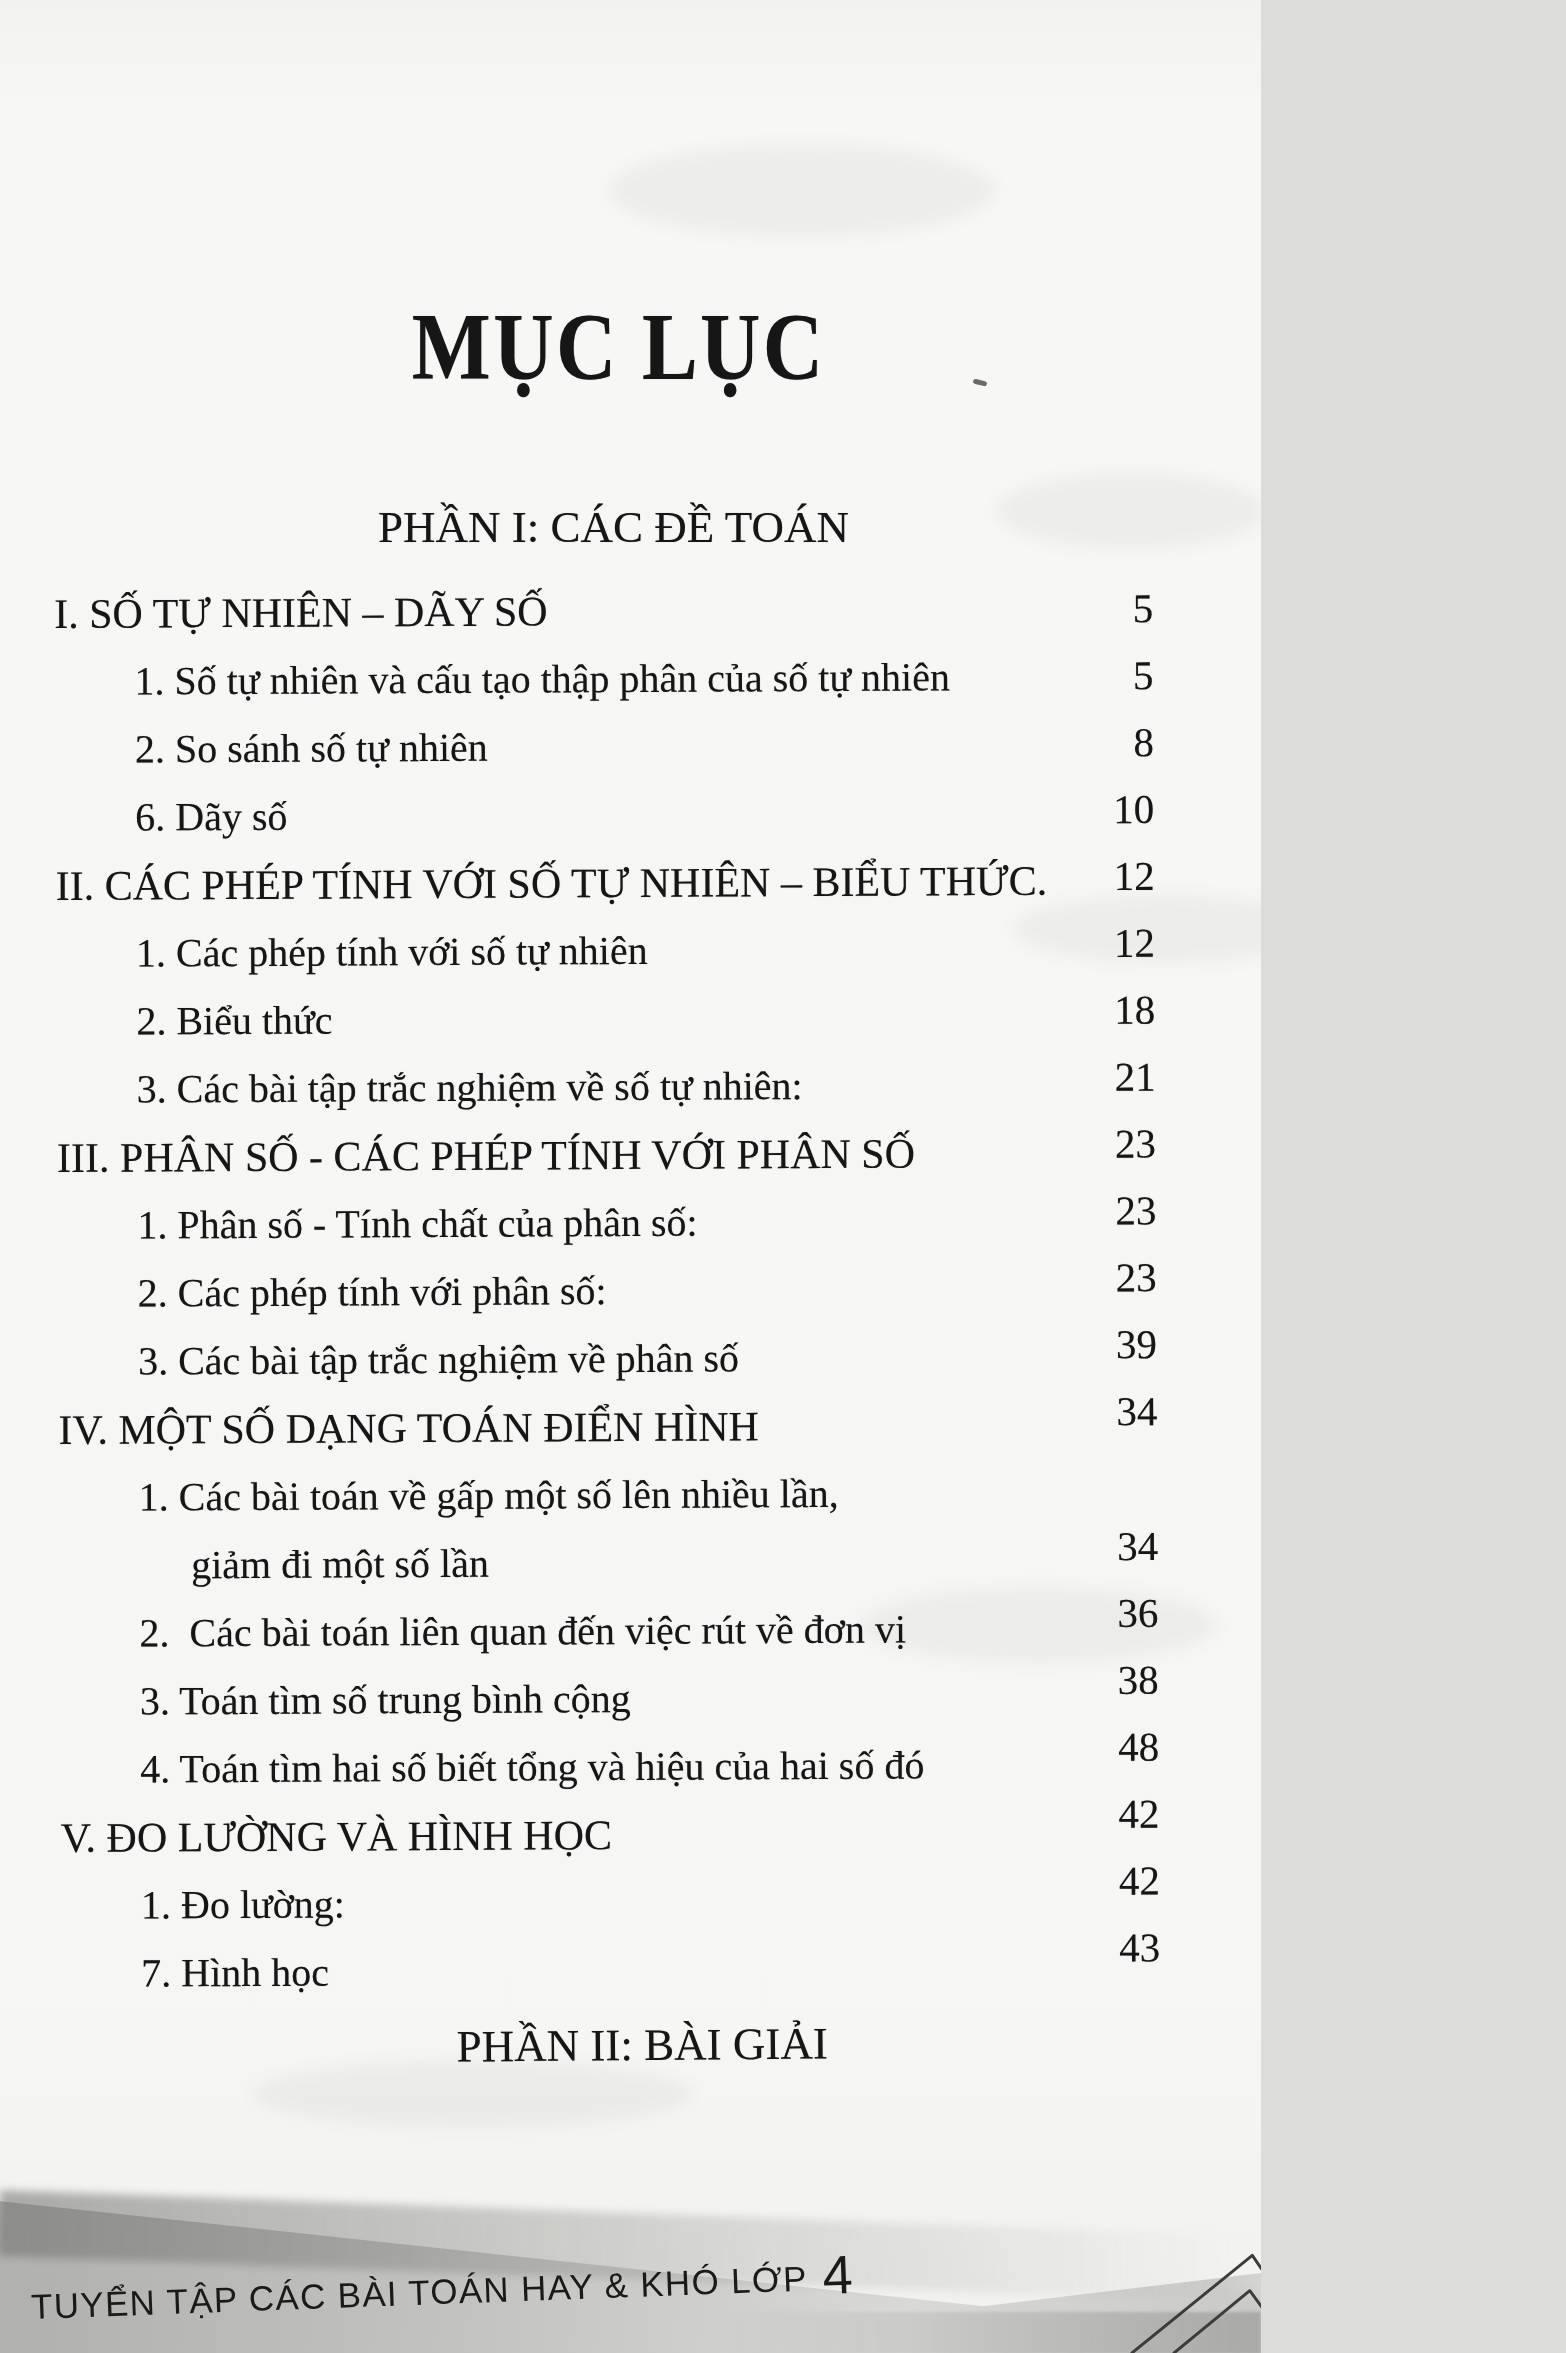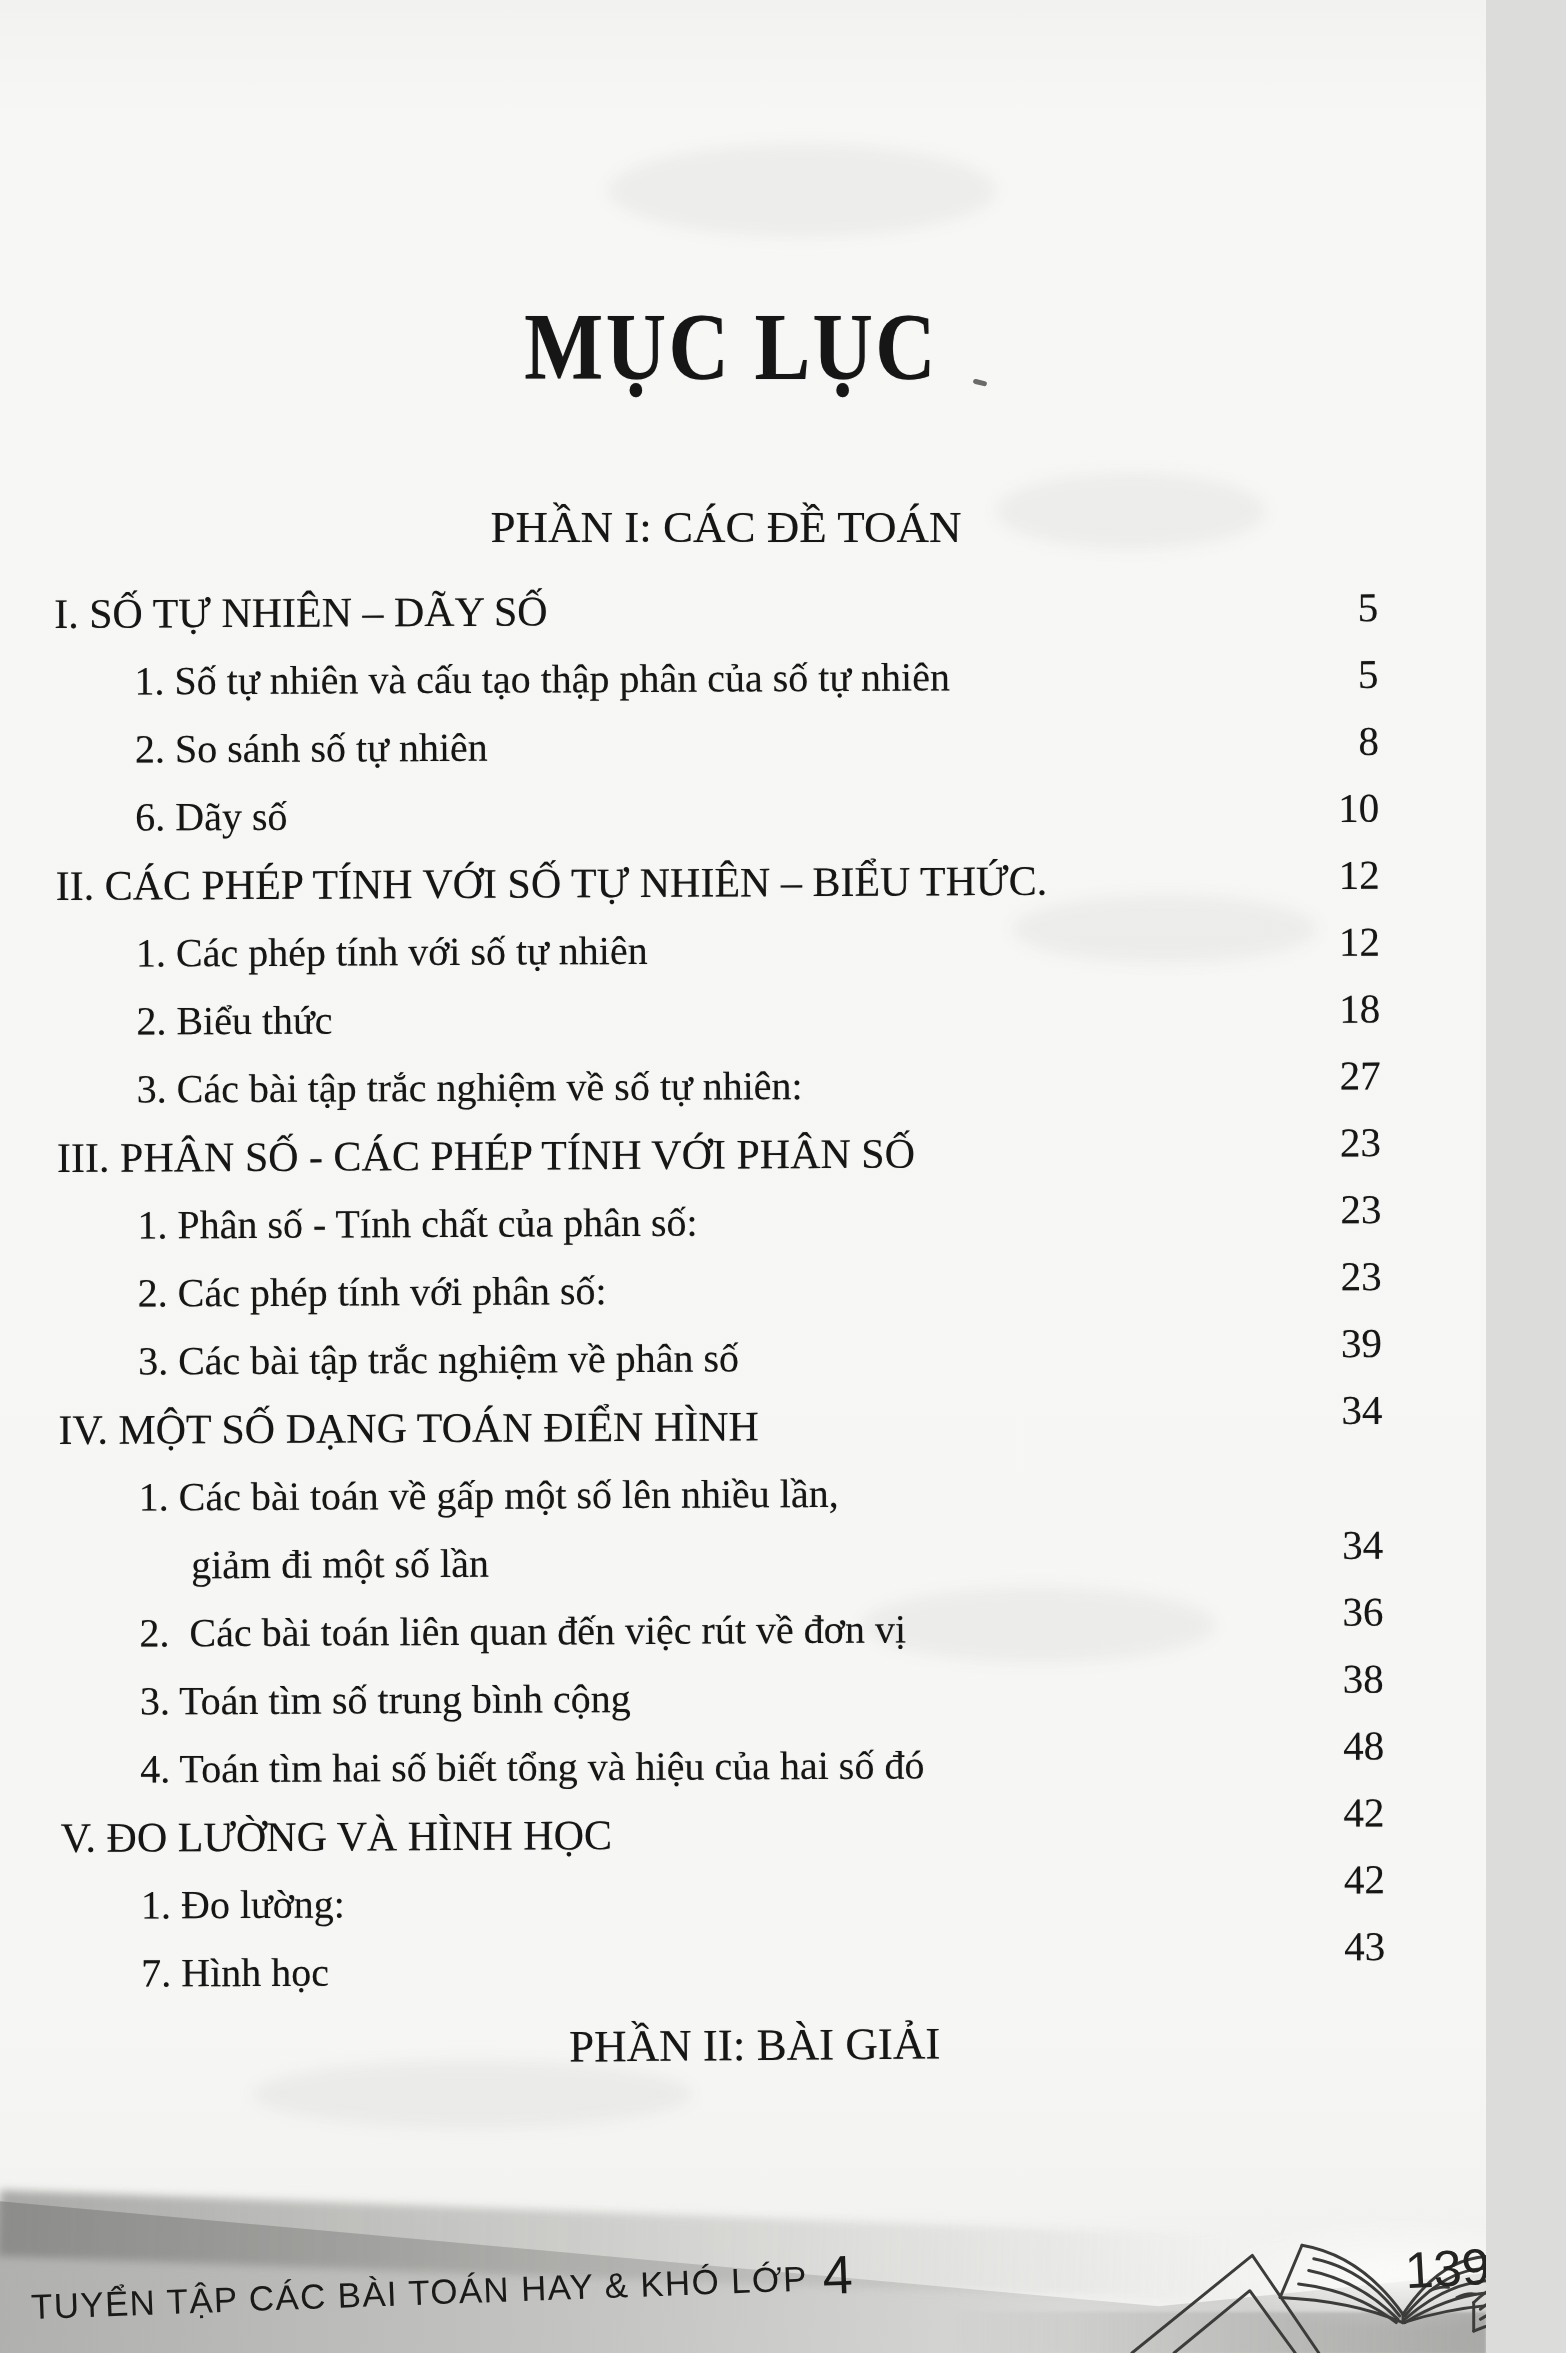--- a/index.html
+++ b/index.html
@@ -1,18 +1,18 @@
 <!DOCTYPE html>
 <html style="font-size:13.5px"><head>
 <meta charset="utf-8">
 <style>
   html,body{margin:0;padding:0;}
   body{width:1567px;height:2354px;background:#dcdcda;}
   .page{
-    position:relative;width:1486px;height:2354px;overflow:hidden;
+    position:relative;width:1261px;height:2354px;overflow:hidden;
     background:linear-gradient(180deg,#f2f2f0 0,#f7f7f5 5%,#f6f6f4 86%,#f0f0ee 100%);
     font-family:"Liberation Serif",serif;color:#161616;
   }
   .ink{text-shadow:0 0 0.8px rgba(15,15,15,.45);}
   .title{
     position:absolute;top:297px;left:0;width:100%;margin:0;text-align:center;
     font-size:88px;font-weight:700;letter-spacing:2.5px;
     transform:translateX(-11.8px) scale(.95,1.07);
   }
   .part-heading{position:absolute;width:100%;text-align:center;font-size:45px;}
@@ -104,21 +104,21 @@
       <div class="row item">
         <span class="label">1. Các phép tính với số tự nhiên</span>
         <span class="pg" style="--i: 5;">12</span>
       </div>
       <div class="row item">
         <span class="label">2. Biểu thức</span>
         <span class="pg" style="--i: 6;">18</span>
       </div>
       <div class="row item">
         <span class="label">3. Các bài tập trắc nghiệm về số tự nhiên:</span>
-        <span class="pg" style="--i: 7;">27</span>
+        <span class="pg" style="--i: 7;">21</span>
       </div>
       <div class="row section">
         <span class="label">III. PHÂN SỐ - CÁC PHÉP TÍNH VỚI PHÂN SỐ</span>
         <span class="pg" style="--i: 8;">23</span>
       </div>
       <div class="row item">
         <span class="label">1. Phân số - Tính chất của phân số:</span>
         <span class="pg" style="--i: 9;">23</span>
       </div>
       <div class="row item">

